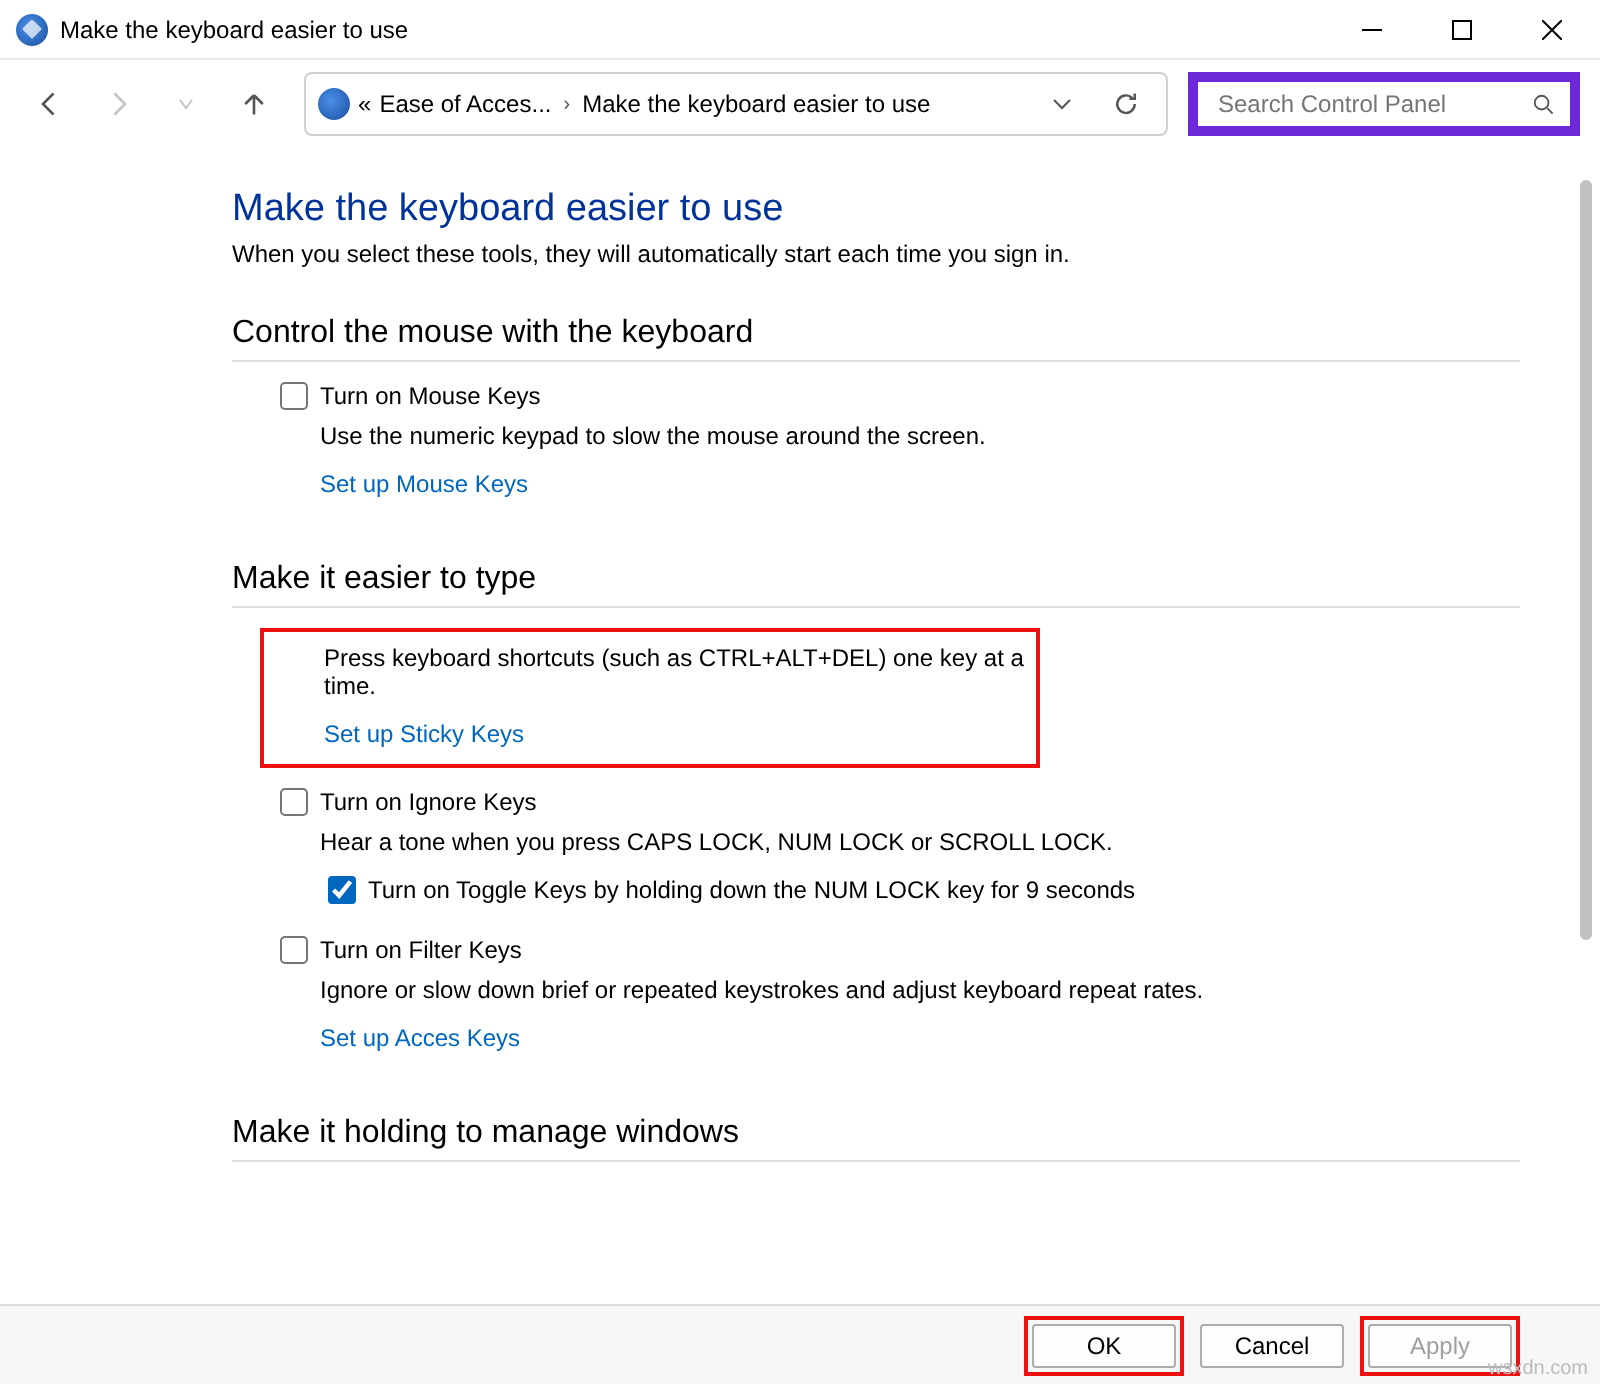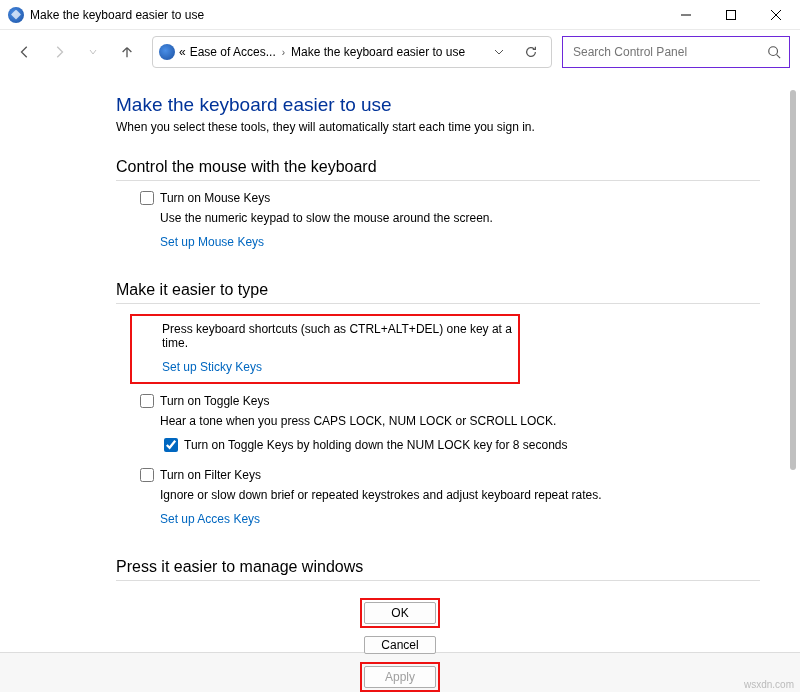--- a/index.html
+++ b/index.html
@@ -78,23 +78,23 @@
     flex-shrink: 0;
   }
   .addressbox .crumb { white-space: nowrap; }
   .addressbox .chev { font-size: 10px; margin: 0 2px; color:#555; }
   .addr-spacer { flex:1; }
   .refresh, .dropdown {
     width: 28px; height: 28px;
     display:flex; align-items:center; justify-content:center;
   }
   .searchbox {
-    width: 228px;
+    width: 196px;
     height: 32px;
-    border: 1px solid #6d28d9;
+    border: 5px solid #6d28d9;
     border-radius: 0;
     display:flex;
     align-items:center;
     padding: 0 8px;
   }
   .searchbox input {
     border:none; outline:none; flex:1; font-size:12px;
     color:#888;
   }
   .searchbox .sicon { width:14px; height:14px; color:#555; }
@@ -182,21 +182,20 @@
     position: absolute;
     left: 0; right: 0; bottom: 0;
     height: 40px;
     border-top: 1px solid #ddd;
     background: #f7f7f7;
     display: flex;
     align-items: center;
     justify-content: flex-end;
     padding: 0 40px;
     gap: 8px;
-    flex-direction: column;
   }
   .btn {
     min-width: 72px;
     height: 22px;
     border: 1px solid #adadad;
     background: #fdfdfd;
     font-size: 12px;
     border-radius: 2px;
     display:flex; align-items:center; justify-content:center;
   }
@@ -306,40 +305,40 @@
       <div class="section-hdr">Make it easier to type</div>
       <hr class="section-rule">
 
       <div class="highlight-red">
         <div class="desc">Press keyboard shortcuts (such as CTRL+ALT+DEL) one key at a time.</div>
         <a href="#" class="link">Set up Sticky Keys</a>
       </div>
 
       <div class="opt-row">
         <input type="checkbox" style="">
-        <span>Turn on Toggle Keys</span>
+        <span>Turn on Ignore Keys</span>
       </div>
       <div class="desc">Hear a tone when you press CAPS LOCK, NUM LOCK or SCROLL LOCK.</div>
       <div class="opt-sub">
         <input type="checkbox" checked="" style="">
-        <span>Turn on Toggle Keys by holding down the NUM LOCK key for 8 seconds</span>
+        <span>Turn on Toggle Keys by holding down the NUM LOCK key for 9 seconds</span>
       </div>
       <div style="height:10px"></div>
 
       <div class="opt-row">
         <input type="checkbox" style="">
         <span>Turn on Filter Keys</span>
       </div>
       <div class="desc">Ignore or slow down brief or repeated keystrokes and adjust keyboard repeat rates.</div>
       <a href="#" class="link">Set up Acces Keys</a>
     </div>
 
 
     <div class="section">
-      <div class="section-hdr">Press it easier to manage windows</div>
+      <div class="section-hdr">Make it holding to manage windows</div>
       <hr class="section-rule">
     </div>
   </div>
 </div>
 
 <div class="scrollbar"></div>
 
 <div class="footer">
   <span class="btn-hl">
     <button class="btn">OK</button>

